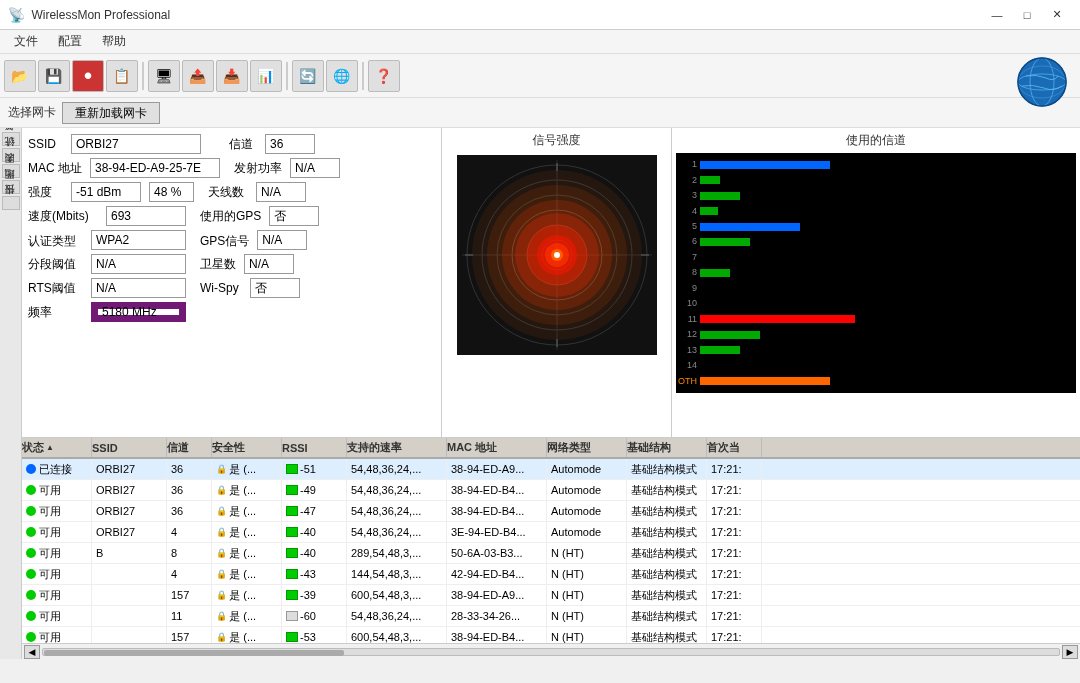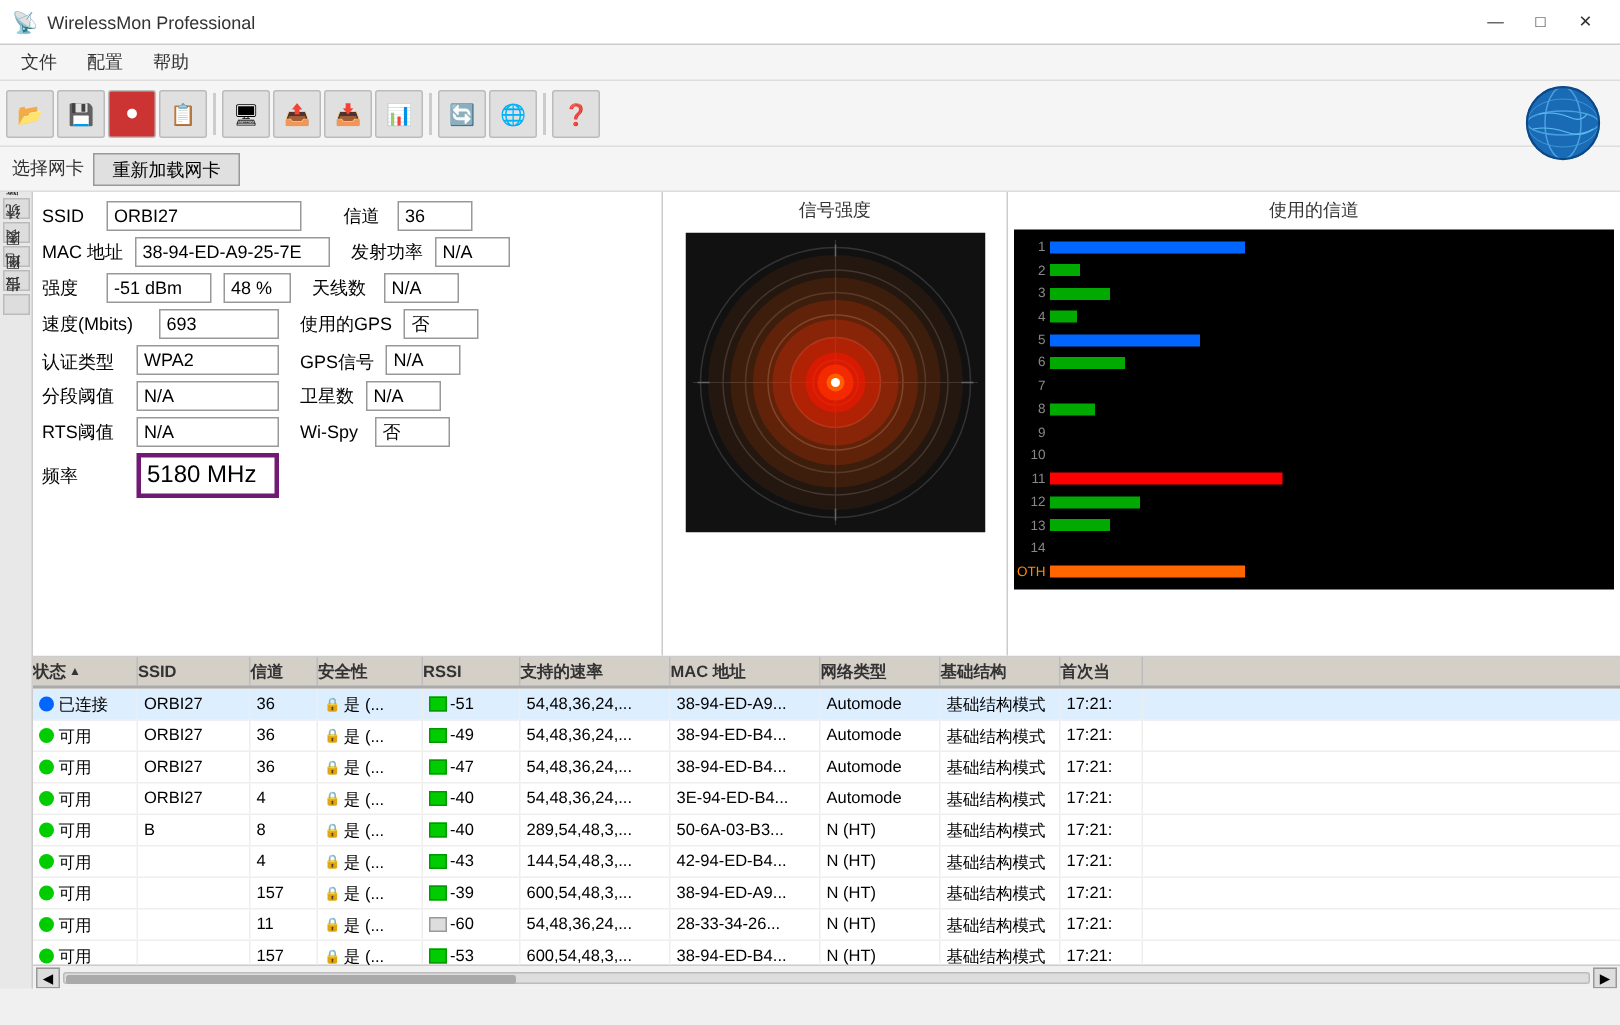--- a/index.html
+++ b/index.html
@@ -146,21 +146,21 @@
 
           <div style="display:flex; gap:8px; align-items:center; margin-bottom:4px;">
             <span style="font-size:12px; min-width:55px;">RTS阈值</span>
             <div style="border:1px solid #999; background:white; padding:1px 4px; font-size:12px; width:95px; height:20px; display:flex; align-items:center;">N/A</div>
             <span style="font-size:12px; min-width:42px; margin-left:6px;">Wi-Spy</span>
             <div style="border:1px solid #999; background:white; padding:1px 4px; font-size:12px; width:50px; height:20px; display:flex; align-items:center;">否</div>
           </div>
 
           <div style="display:flex; gap:8px; align-items:center; margin-bottom:4px;">
             <span style="font-size:12px; min-width:55px;">频率</span>
-            <div style="border:3px solid #701a75; background:white; padding:1px 4px; font-size:16px; width:95px; height:30px; display:flex; align-items:center;">5180 MHz</div>
+            <div style="border:7px solid #701a75; background:white; padding:1px 4px; font-size:12px; width:95px; height:20px; display:flex; align-items:center;">5180 MHz</div>
           </div>
         </div>
 
         <div style="width:230px; background:white; border-right:1px solid #ccc; display:flex; flex-direction:column; align-items:center; padding-top:4px; flex-shrink:0;">
           <div style="font-size:12px; color:#333; margin-bottom:6px;">信号强度</div>
 
           <div style="position:relative; width:200px; height:200px;">
             <svg width="200" height="200" viewBox="0 0 200 200">
 
               <rect width="200" height="200" fill="#111"></rect>

